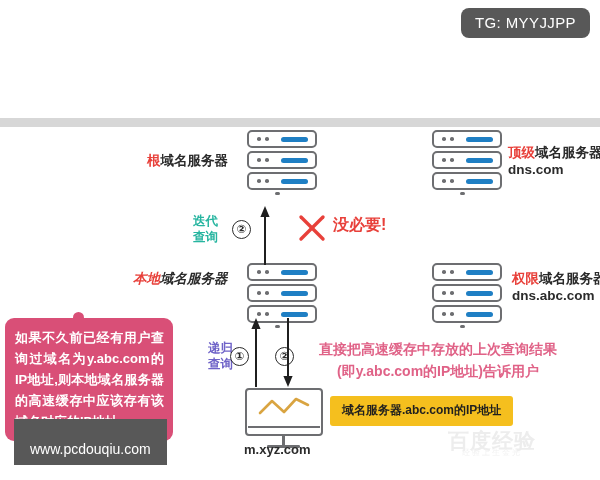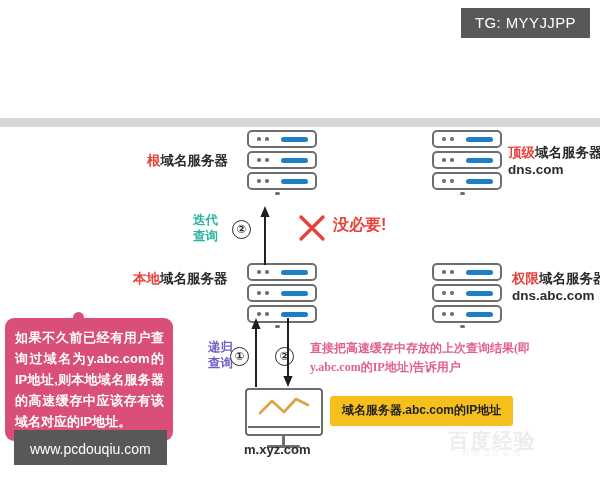--- a/index.html
+++ b/index.html
@@ -19,20 +19,21 @@
   .tg-badge {
     position: absolute;
     top: 8px;
     right: 10px;
     background: #585858;
     color: #ffffff;
     font-size: 15px;
     letter-spacing: .4px;
     padding: 6px 14px 7px 14px;
     white-space: nowrap;
+    border-radius: 8px;
   }
 
   
   .panel {
     position: absolute;
     left: 0;
     top: 55px;
     width: 576px;
     height: 370px;
     background: #ffffff;
@@ -157,42 +158,41 @@
     color: #2b2b2b;
     line-height: 1.25;
     white-space: nowrap;
   }
   .label .hl { color: #e8403a; }
   .label .dom { font-family: "Liberation Sans", sans-serif; }
   .label-size { font-size: 13.5px; }
 
   #root-label   { left: 147px; top: 98px; text-align: right; }
   #tld-label    { left: 508px; top: 90px; }
-  #local-label  { left: 133px; top: 216px; text-align: right; }
+  #local-label  { left: 133px; top: 216px; text-align: right; font-style: italic; }
   #auth-label   { left: 512px; top: 216px; }
 
   #client-label {
     position: absolute;
     left: 244px;
     top: 387px;
     font-size: 13px;
     font-weight: bold;
     color: #2b2b2b;
     white-space: nowrap;
   }
 
   
   .query-label {
     position: absolute;
     font-size: 12.5px;
     font-weight: bold;
     line-height: 1.3;
     text-align: right;
     white-space: nowrap;
-    font-family: Liberation Mono, monospace;
   }
   #iterative-label { left: 193px; top: 158px; color: #27b5a0; }
   #recursive-label { left: 208px; top: 285px; color: #6f63c8; }
 
   
   .circle-num {
     position: absolute;
     width: 19px;
     height: 19px;
     border: 1.6px solid #2b2b2b;
@@ -252,25 +252,25 @@
     background: #d94f77;
     border-radius: 50% 50% 0 0;
   }
 
   
   #cache-note {
     position: absolute;
     left: 310px;
     top: 284px;
     width: 256px;
-    font-size: 12px;
+    font-size: 14px;
     font-weight: bold;
     color: #e06287;
     line-height: 1.55;
-    font-family: Liberation Serif, serif;
+    text-align: center;
   }
 
   
   #want-box {
     position: absolute;
     left: 330px;
     top: 341px;
     background: #f5bf1e;
     border-radius: 3px;
     padding: 6px 12px 7px 12px;
@@ -304,21 +304,21 @@
   }
 
   
   .site-badge {
     position: absolute;
     left: 14px;
     bottom: 15px;
     background: #585858;
     color: #ffffff;
     font-size: 14px;
-    padding: 11px 16px 8px 16px;
+    padding: 22px 16px 8px 16px;
     white-space: nowrap;
   }
 </style>
 </head>
 <body>
 
 <div class="tg-badge">TG: MYYJJPP</div>
 
 <div class="panel">
 

